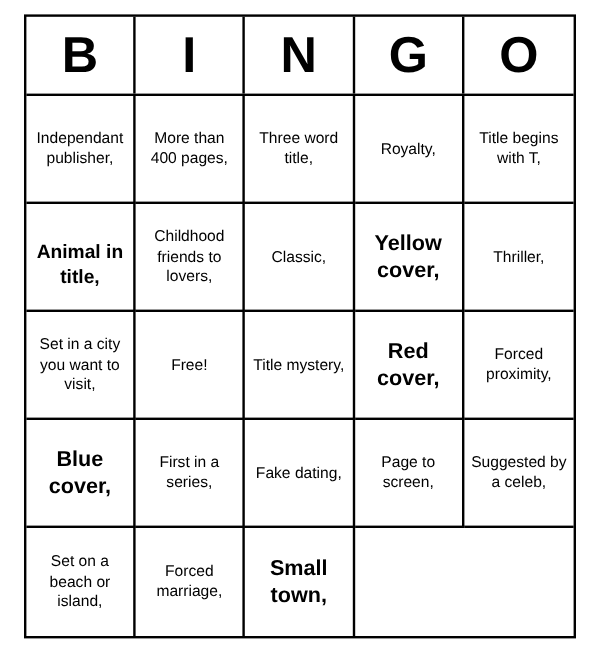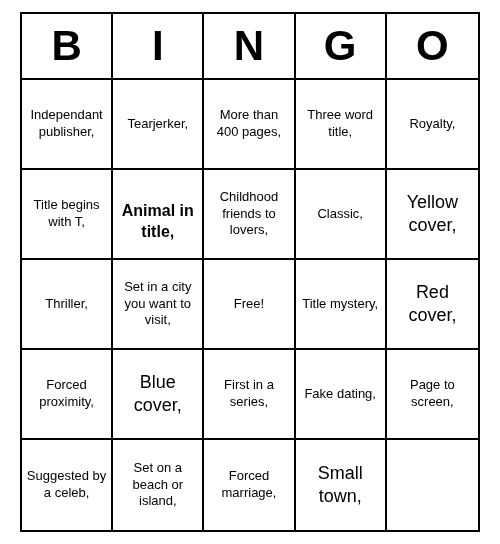--- a/index.html
+++ b/index.html
@@ -51,21 +51,21 @@
     }
     .bingo-cell:nth-child(n+21) {
       border-bottom: none;
     }
     .bingo-cell .cell-text {
       font-size: 13px;
       line-height: 1.3;
     }
     .bingo-cell .cell-text.large {
       font-size: 18px;
-      font-weight: normal;
+      font-weight: bold;
     }
     .bingo-cell .cell-text.medium {
       font-size: 16px;
       font-weight: bold;
       margin-top: 16px;
     }
     .free-cell {
       font-size: 22px;
       font-weight: normal;
     }
@@ -77,23 +77,20 @@
   <div class="bingo-header">
   <div class="bingo-letter">B</div>
       <div class="bingo-letter">I</div>
       <div class="bingo-letter">N</div>
       <div class="bingo-letter">G</div>
       <div class="bingo-letter">O</div>
     </div>
   <div class="bingo-grid">
   <div class="bingo-cell">
         <span class="cell-text">Independant publisher,</span>
-      </div>
-      <div class="bingo-cell">
-        <span class="cell-text">Tearjerker,</span>
       </div>
       <div class="bingo-cell">
         <span class="cell-text">More than 400 pages,</span>
       </div>
       <div class="bingo-cell">
         <span class="cell-text">Three word title,</span>
       </div>
       <div class="bingo-cell">
         <span class="cell-text">Royalty,</span>
       </div>

